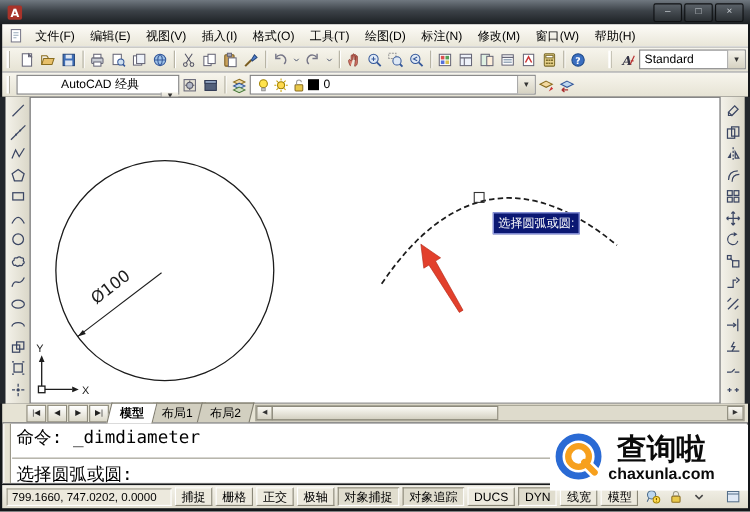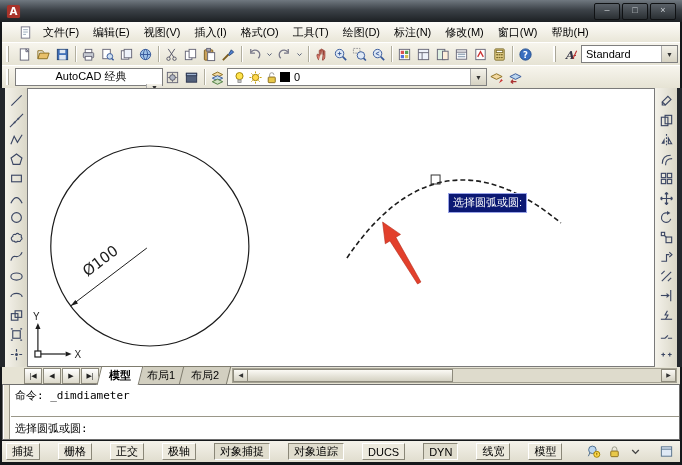--- a/index.html
+++ b/index.html
@@ -7,21 +7,21 @@
        font-family:"Liberation Sans","DejaVu Sans",sans-serif;font-size:11px;color:#000;}
   
   .titlebar{position:absolute;left:0;top:0;width:100%;height:22px;box-sizing:border-box;
     background:linear-gradient(180deg,#707880 0%,#3c4248 45%,#1c2023 100%);
     display:flex;align-items:center;gap:6px;padding:0 6px;color:#fff;font-size:11.5px;}
   .win-btns{margin-left:auto;display:flex;gap:2px;}
   .win-btn{width:24px;height:15px;background:linear-gradient(#5a6168,#2a2f33);border:1px solid #101214;
     border-radius:2px;color:#c8cdd2;font-size:9px;line-height:13px;text-align:center;}
   
   .menubar{position:absolute;left:2px;right:2px;top:22px;height:20px;box-sizing:border-box;
-    background:linear-gradient(#fdfcf8,#e9e6d8);display:flex;align-items:center;padding-left:14px;gap:1px;}
+    background:linear-gradient(#fdfcf8,#e9e6d8);display:flex;align-items:center;padding-left:3px;gap:1px;}
   .menu-item{padding:2px 7px;white-space:nowrap;}
   
   .toolbar{position:absolute;left:2px;right:2px;height:23px;box-sizing:border-box;
     background:linear-gradient(#f7f5ed,#e6e3d4);display:flex;align-items:center;border-top:1px solid #fff;padding:0 2px;}
   .tb1{top:42px;} .tb2{top:65px;}
   .grip{width:5px;height:16px;margin:0 2px;border-left:2px solid #fff;box-shadow:inset 1px 0 0 #a9a698;}
   .tbtn{width:19px;height:19px;display:flex;align-items:center;justify-content:center;flex:0 0 auto;}
   .tbtn.narrow{width:11px;}
   .sep{width:7px;height:16px;position:relative;flex:0 0 auto;}
   .sep::after{content:'';position:absolute;left:3px;top:0;bottom:0;width:1px;background:#b2af9f;box-shadow:1px 0 0 #fff;}
@@ -61,21 +61,21 @@
   .tab>span{display:inline-block;transform:skewX(14deg);}
   .tab.active{background:#fff;font-weight:bold;z-index:2;}
   .hscroll{flex:1;height:13px;margin:0 3px;border:1px solid #a5a293;background:#dedbcc;position:relative;}
   .hthumb{position:absolute;left:14px;top:0;bottom:0;width:46%;background:linear-gradient(#fbfaf5,#d4d1c2);border:1px solid #8d8a7c;}
   .hbtn{position:absolute;top:0;bottom:0;width:13px;background:linear-gradient(#fbfaf5,#d4d1c2);
     border:1px solid #8d8a7c;font-size:6px;text-align:center;line-height:11px;color:#333;}
   .hbtn.l{left:0;} .hbtn.r{right:0;}
   
   .command{position:absolute;left:2px;right:2px;top:384px;height:56px;background:#fff;
     border:1px solid #6e6e6e;box-sizing:border-box;
-    font-family:"DejaVu Sans Mono","Liberation Mono",monospace;font-size:11px;}
+    font-family:"DejaVu Sans Mono","Liberation Mono",monospace;font-size:16px;}
   .cmd-grip{position:absolute;left:0;top:0;bottom:0;width:6px;background:#e6e3d4;
     border-right:1px solid #9a9789;box-shadow:inset 1px 0 0 #fff;}
   .cmd-history{position:absolute;left:8px;right:0;top:0;height:32px;border-bottom:1px solid #9a9789;
     padding:3px 4px;box-sizing:border-box;}
   .cmd-prompt{position:absolute;left:8px;right:0;top:33px;bottom:0;padding:3px 4px;box-sizing:border-box;}
   
   .statusbar{position:absolute;left:2px;right:2px;top:441px;height:21px;box-sizing:border-box;
     background:linear-gradient(#f4f2ea,#e0ddce);display:flex;align-items:center;gap:3px;padding:0 4px;}
   .coords{width:150px;height:16px;box-sizing:border-box;border:1px solid;border-color:#9a9789 #fff #fff #9a9789;
     background:#ece9dd;font-size:10.5px;display:flex;align-items:center;padding-left:4px;flex:0 0 auto;}
@@ -697,21 +697,22 @@
     </div>
   </div>
 
   <div class="command">
     <div class="cmd-grip"></div>
     <div class="cmd-history">命令: _dimdiameter</div>
     <div class="cmd-prompt">选择圆弧或圆:</div>
   </div>
 
   <div class="statusbar">
-    <span id="status-buttons" style="display:flex;gap:18px;">
+    <div class="coords">799.1660, 747.0202, 0.0000</div>
+    <span id="status-buttons" style="display:flex;gap:3px;">
         <div class="sbtn">捕捉</div>
         <div class="sbtn">栅格</div>
         <div class="sbtn">正交</div>
         <div class="sbtn">极轴</div>
         <div class="sbtn active">对象捕捉</div>
         <div class="sbtn active">对象追踪</div>
         <div class="sbtn">DUCS</div>
         <div class="sbtn active">DYN</div>
         <div class="sbtn">线宽</div>
         <div class="sbtn">模型</div>
@@ -738,14 +739,26 @@
         </div>
         <div class="tbtn">
           <svg viewBox="0 0 16 16" width="15" height="15">
             <rect x="2.5" y="3" width="11" height="10" fill="#dfe9f5" stroke="#55708a"></rect>
             <path d="M2.5 5.5 H13.5" stroke="#55708a" fill="none"></path>
           </svg>
         </div>
       </span>
   </div>
 
+  <div class="watermark">
+    <svg width="48" height="48" viewBox="0 0 46 46">
+      <circle cx="22" cy="22" r="17" fill="none" stroke="#2a6ad4" stroke-width="6"></circle>
+      <line x1="30" y1="30" x2="43" y2="43" stroke="#ffffff" stroke-width="10" stroke-linecap="round"></line>
+      <circle cx="22" cy="22" r="9" fill="none" stroke="#f7a01d" stroke-width="5.5"></circle>
+      <line x1="27" y1="27" x2="36" y2="36" stroke="#f7a01d" stroke-width="5.5" stroke-linecap="round"></line>
+    </svg>
+    <div class="wm-col">
+      <span class="wm-title">查询啦</span>
+      <span class="wm-domain">chaxunla.com</span>
+    </div>
+  </div>
 
 </div>
 
 </body></html>

